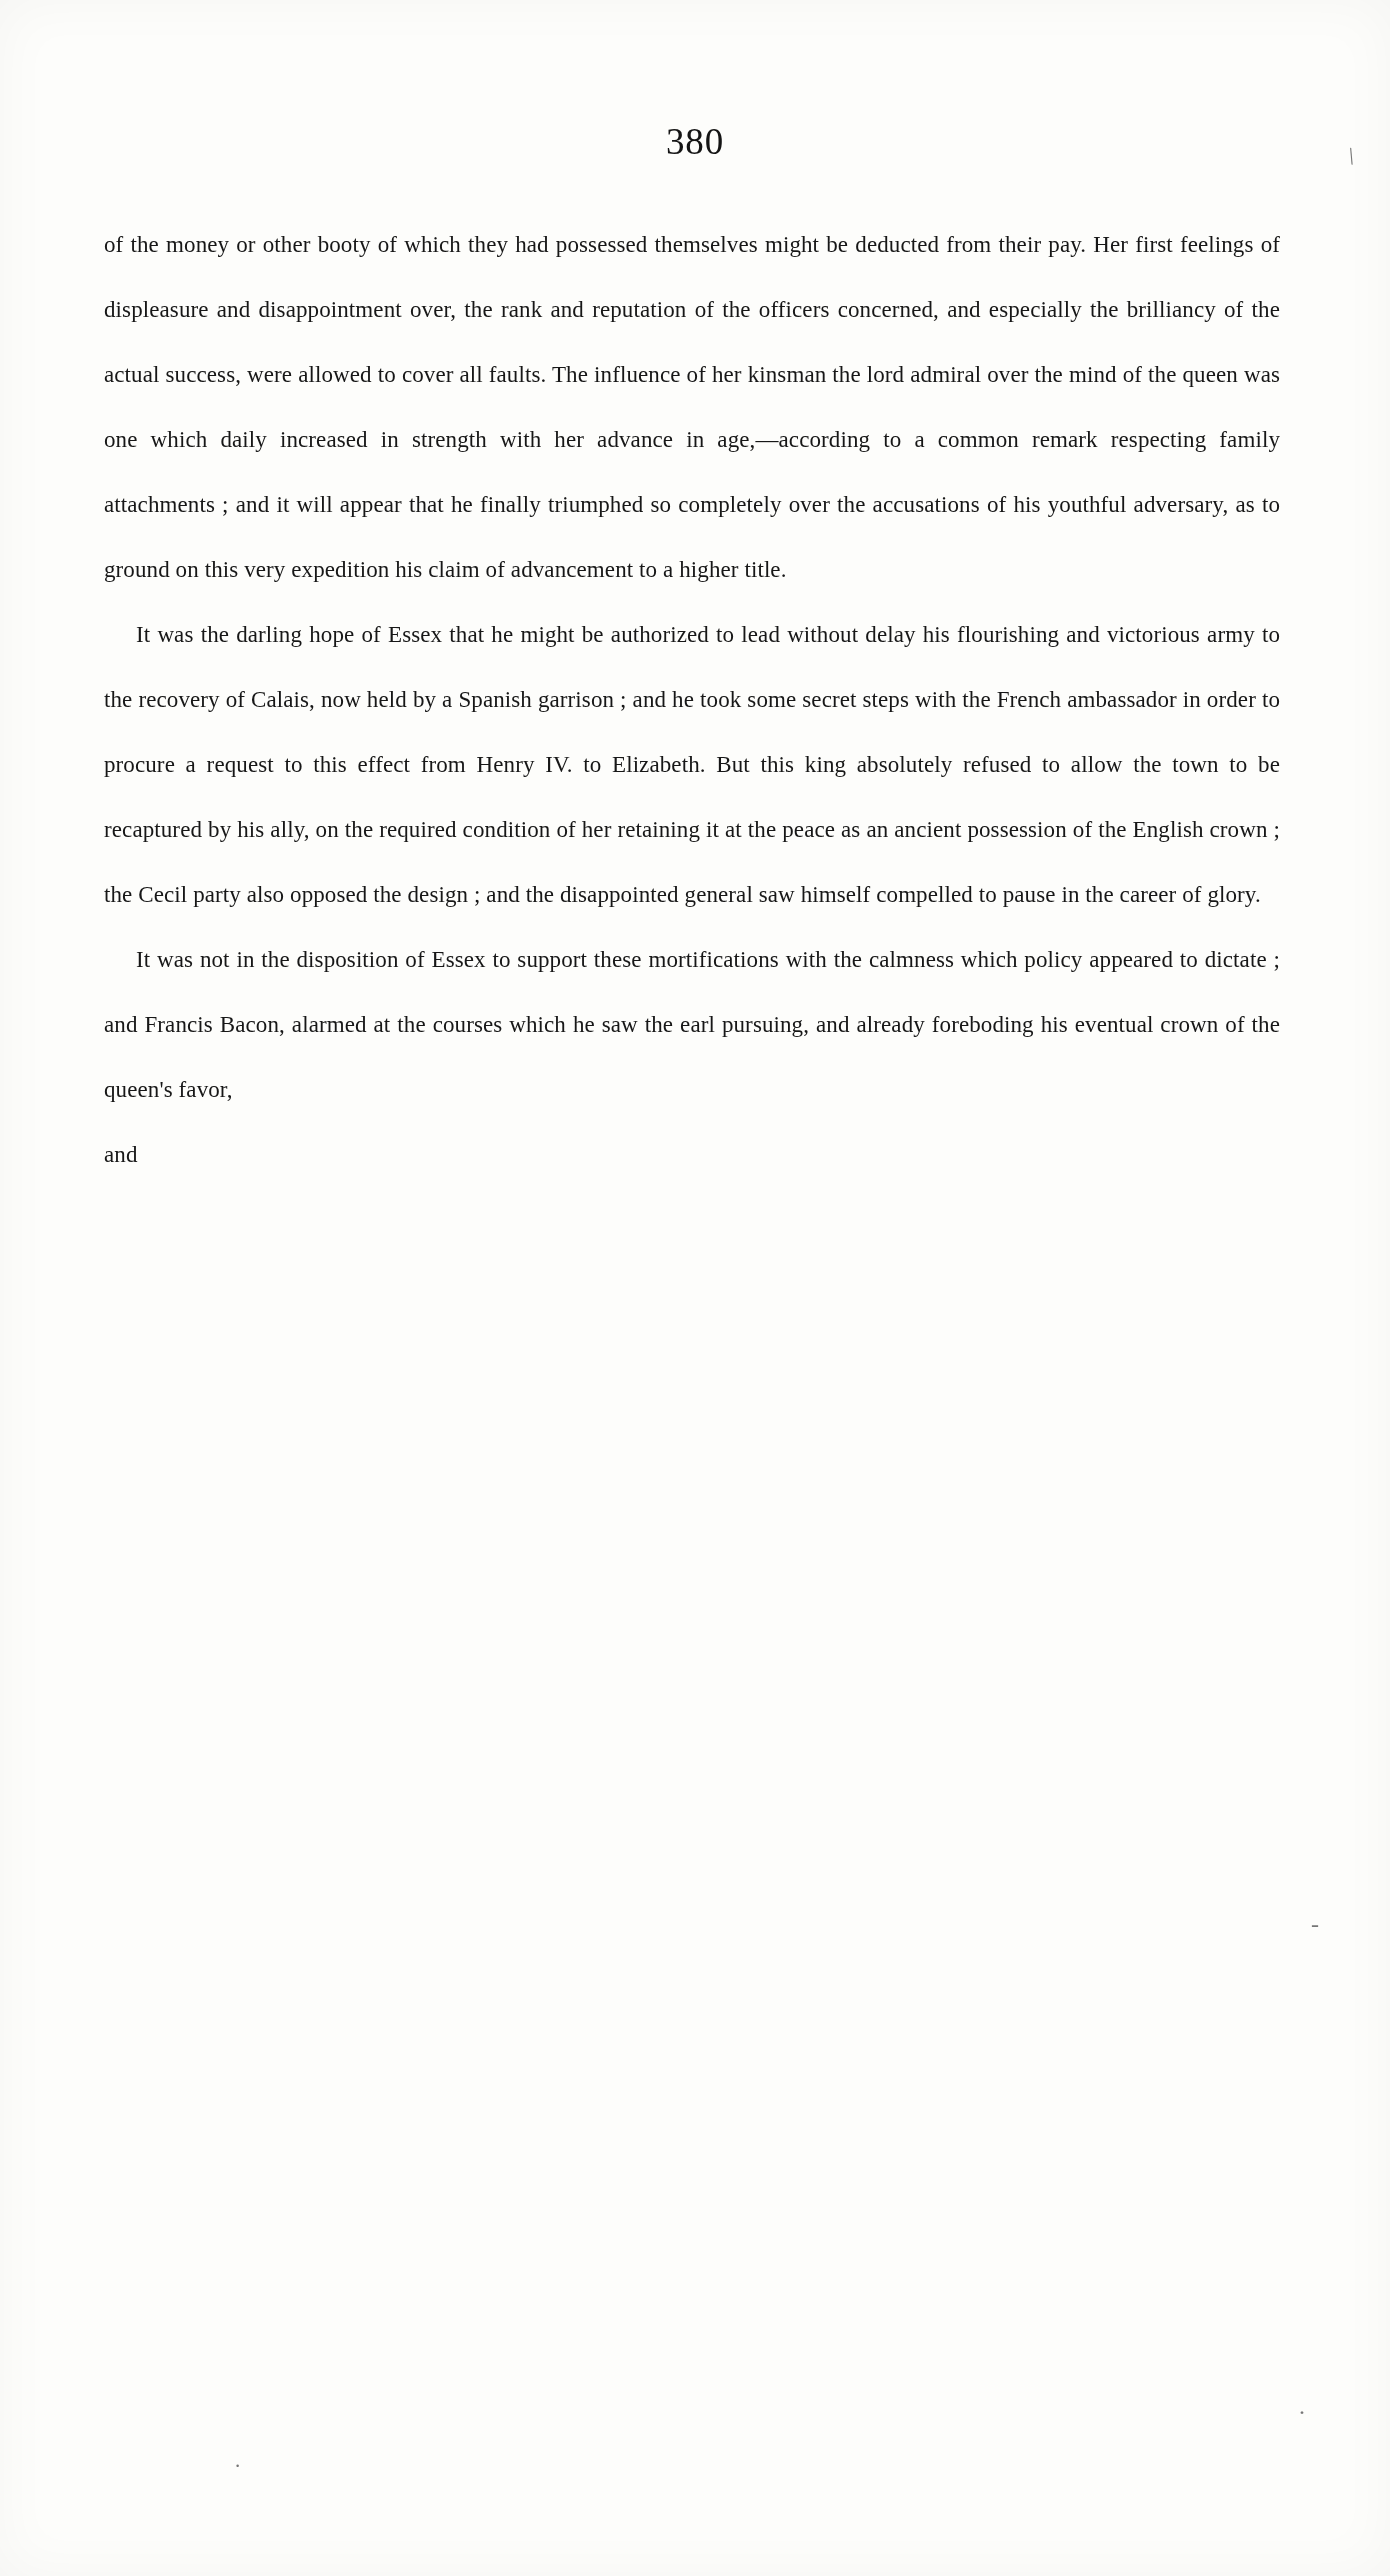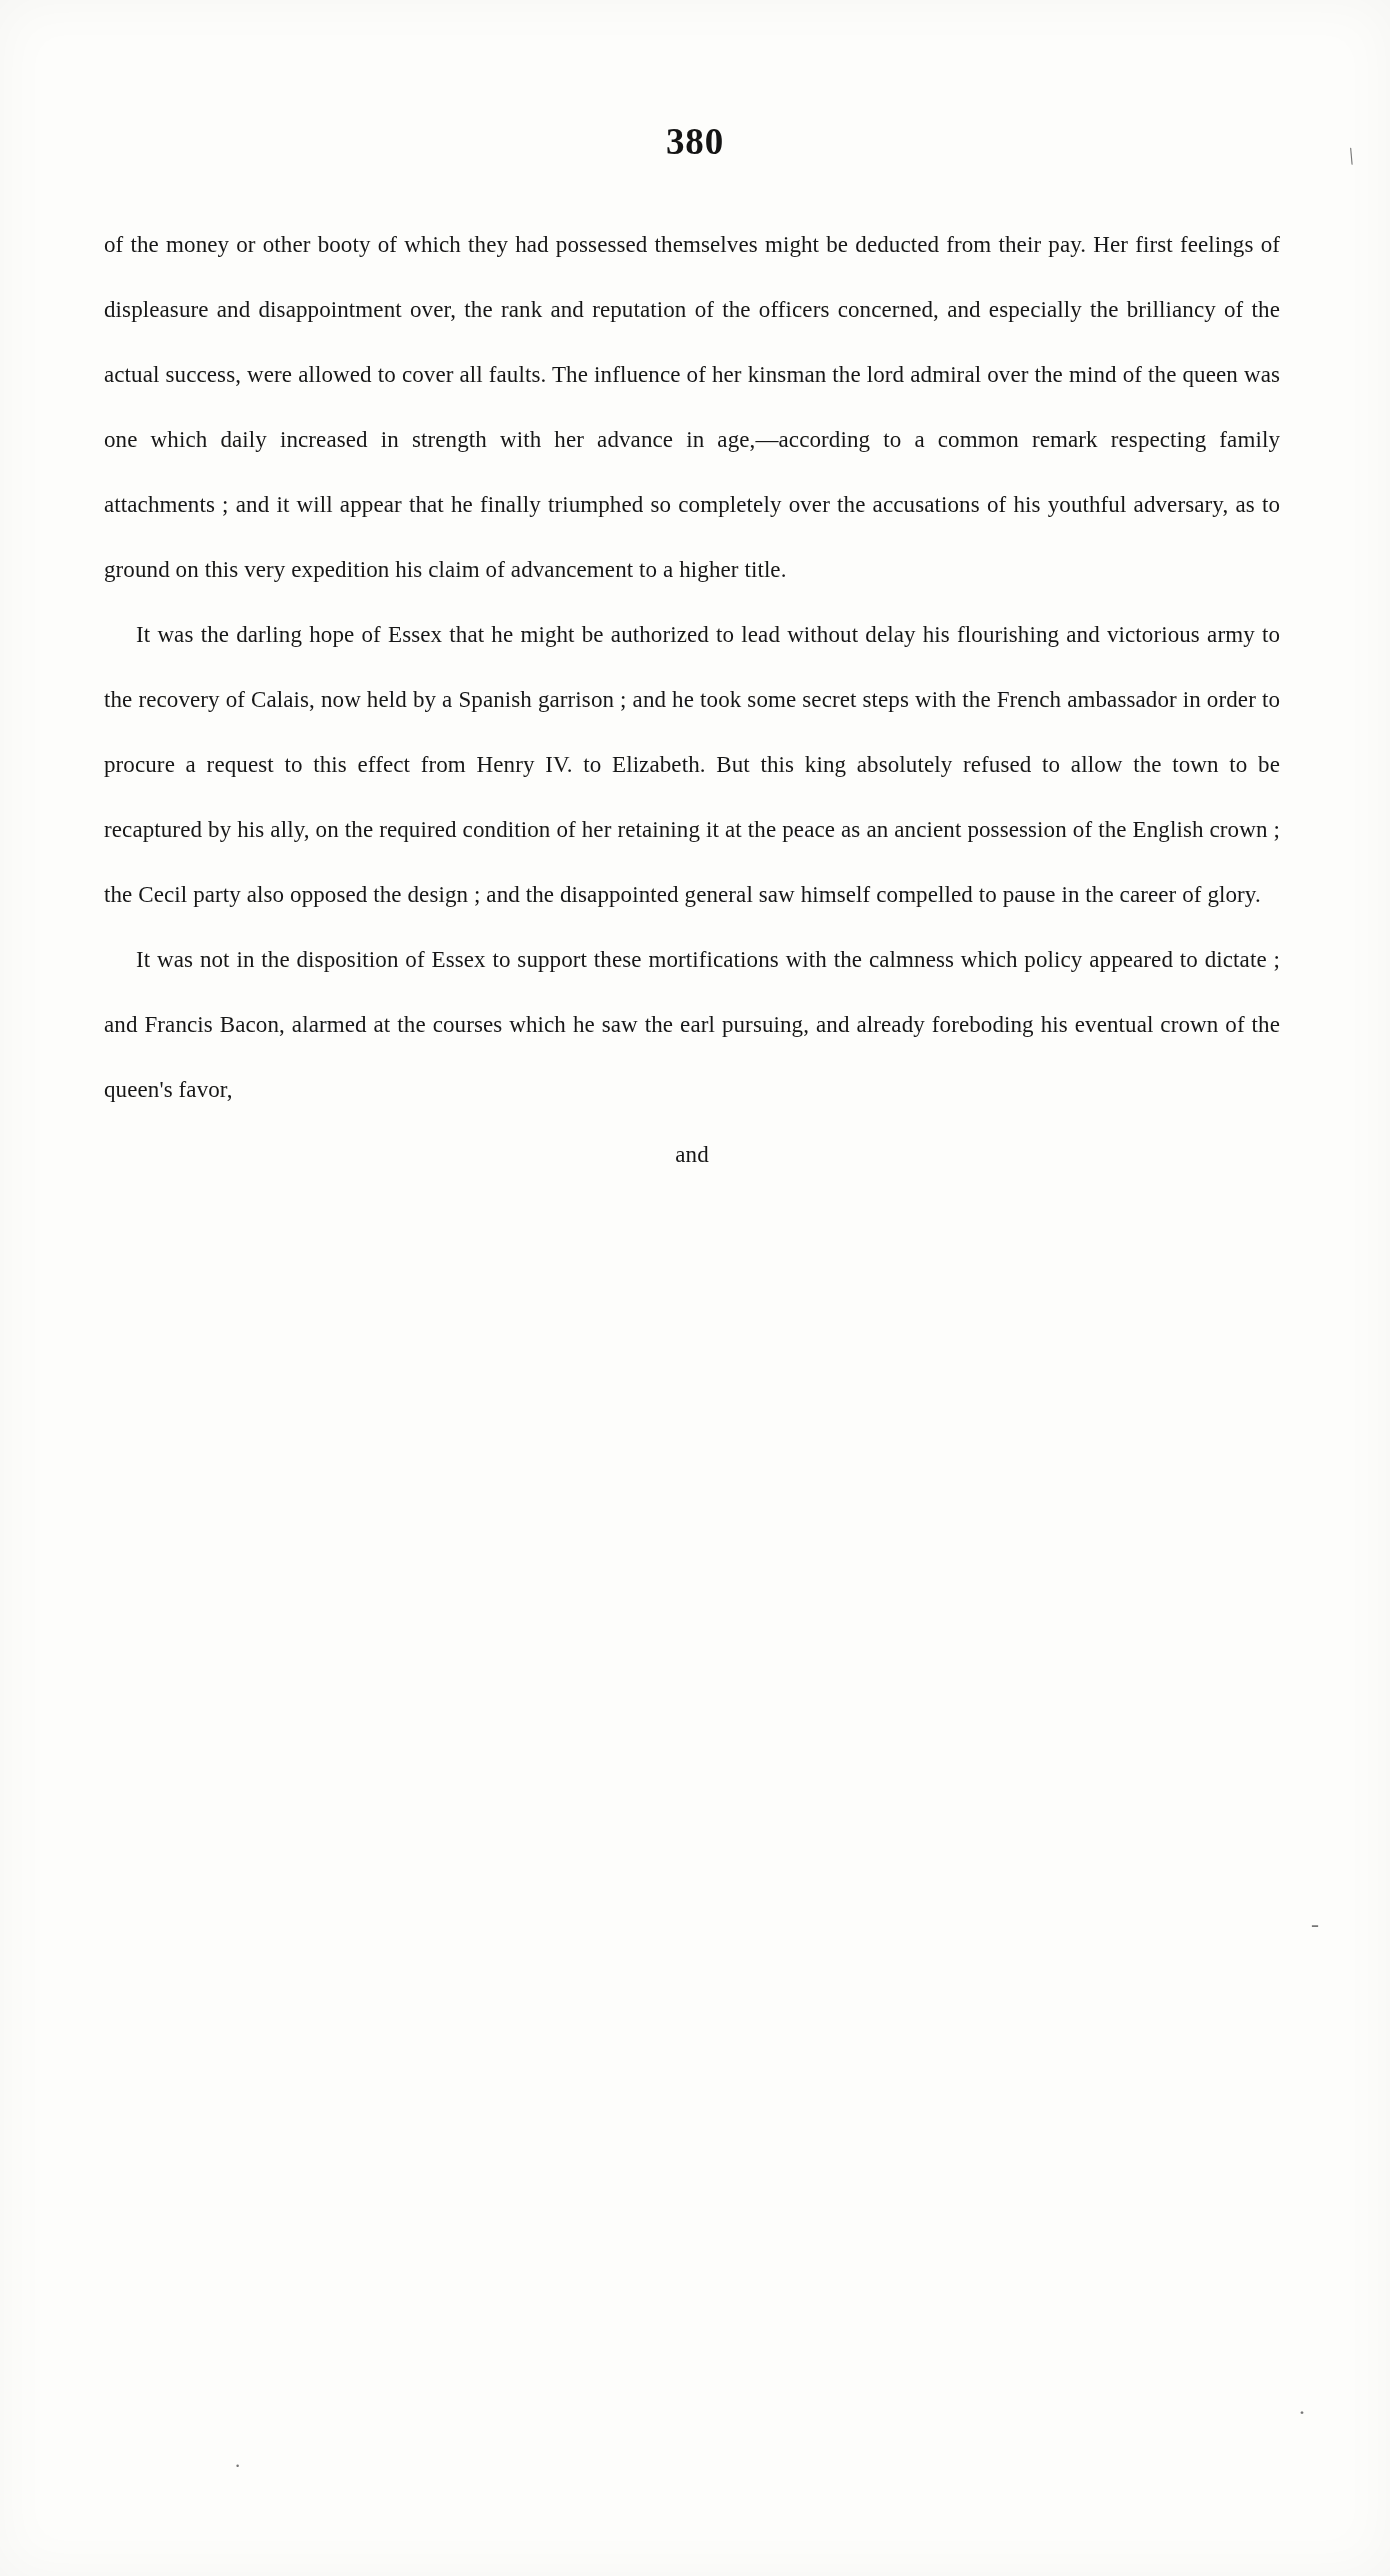--- a/index.html
+++ b/index.html
@@ -23,21 +23,21 @@
     height: 2576px;
     background: #fdfdfb;
   }
   .page-number {
     position: absolute;
     top: 120px;
     left: 0;
     width: 1390px;
     text-align: center;
     font-size: 37px;
-    font-weight: 700;
+    font-weight: 400;
     letter-spacing: 0.8px;
     color: #141414;
   }
   .text-block {
     position: absolute;
     top: 212px;
     left: 104px;
     width: 1176px;
   }
   p.para {
@@ -47,21 +47,21 @@
     text-align: justify;
     text-justify: inter-word;
     color: #171717;
     letter-spacing: 0.1px;
   }
   p.para.indent {
     text-indent: 32px;
   }
   p.para .lastline {
     display: block;
-    text-align: center;
+    text-align: left;
   }
   
   .mark {
     position: absolute;
     color: #4a4a4a;
     font-size: 24px;
     line-height: 1;
     opacity: 0.75;
   }
   .mark.m1 { top: 144px; left: 1348px; transform: rotate(14deg); }

